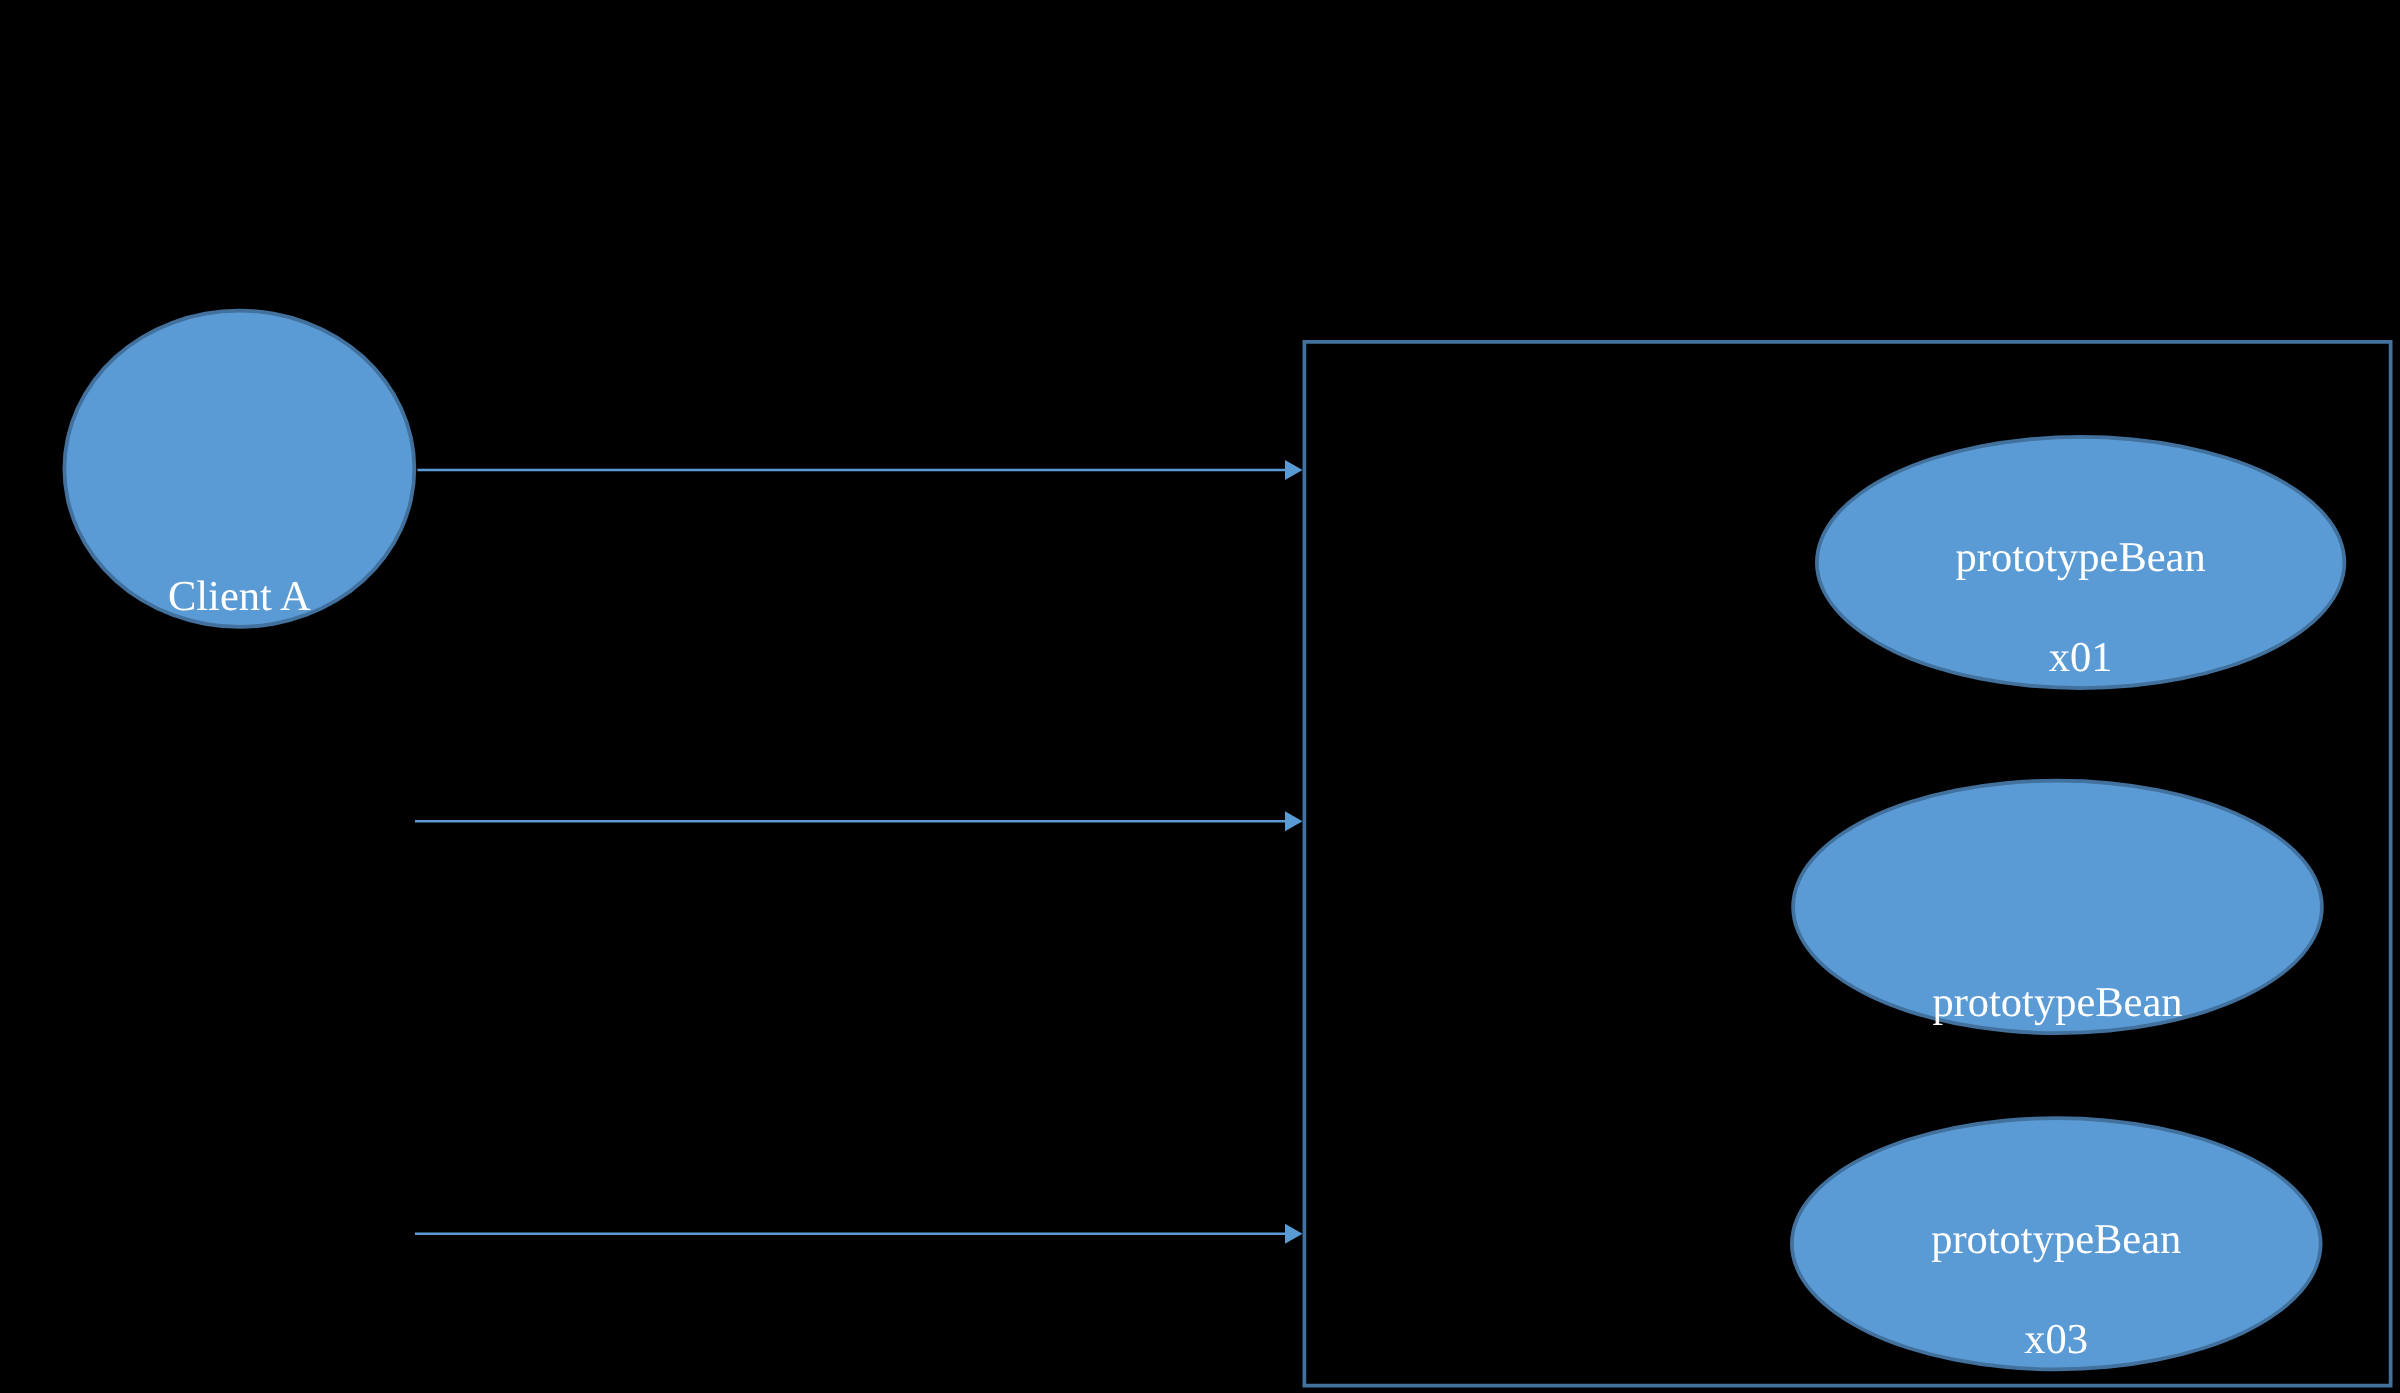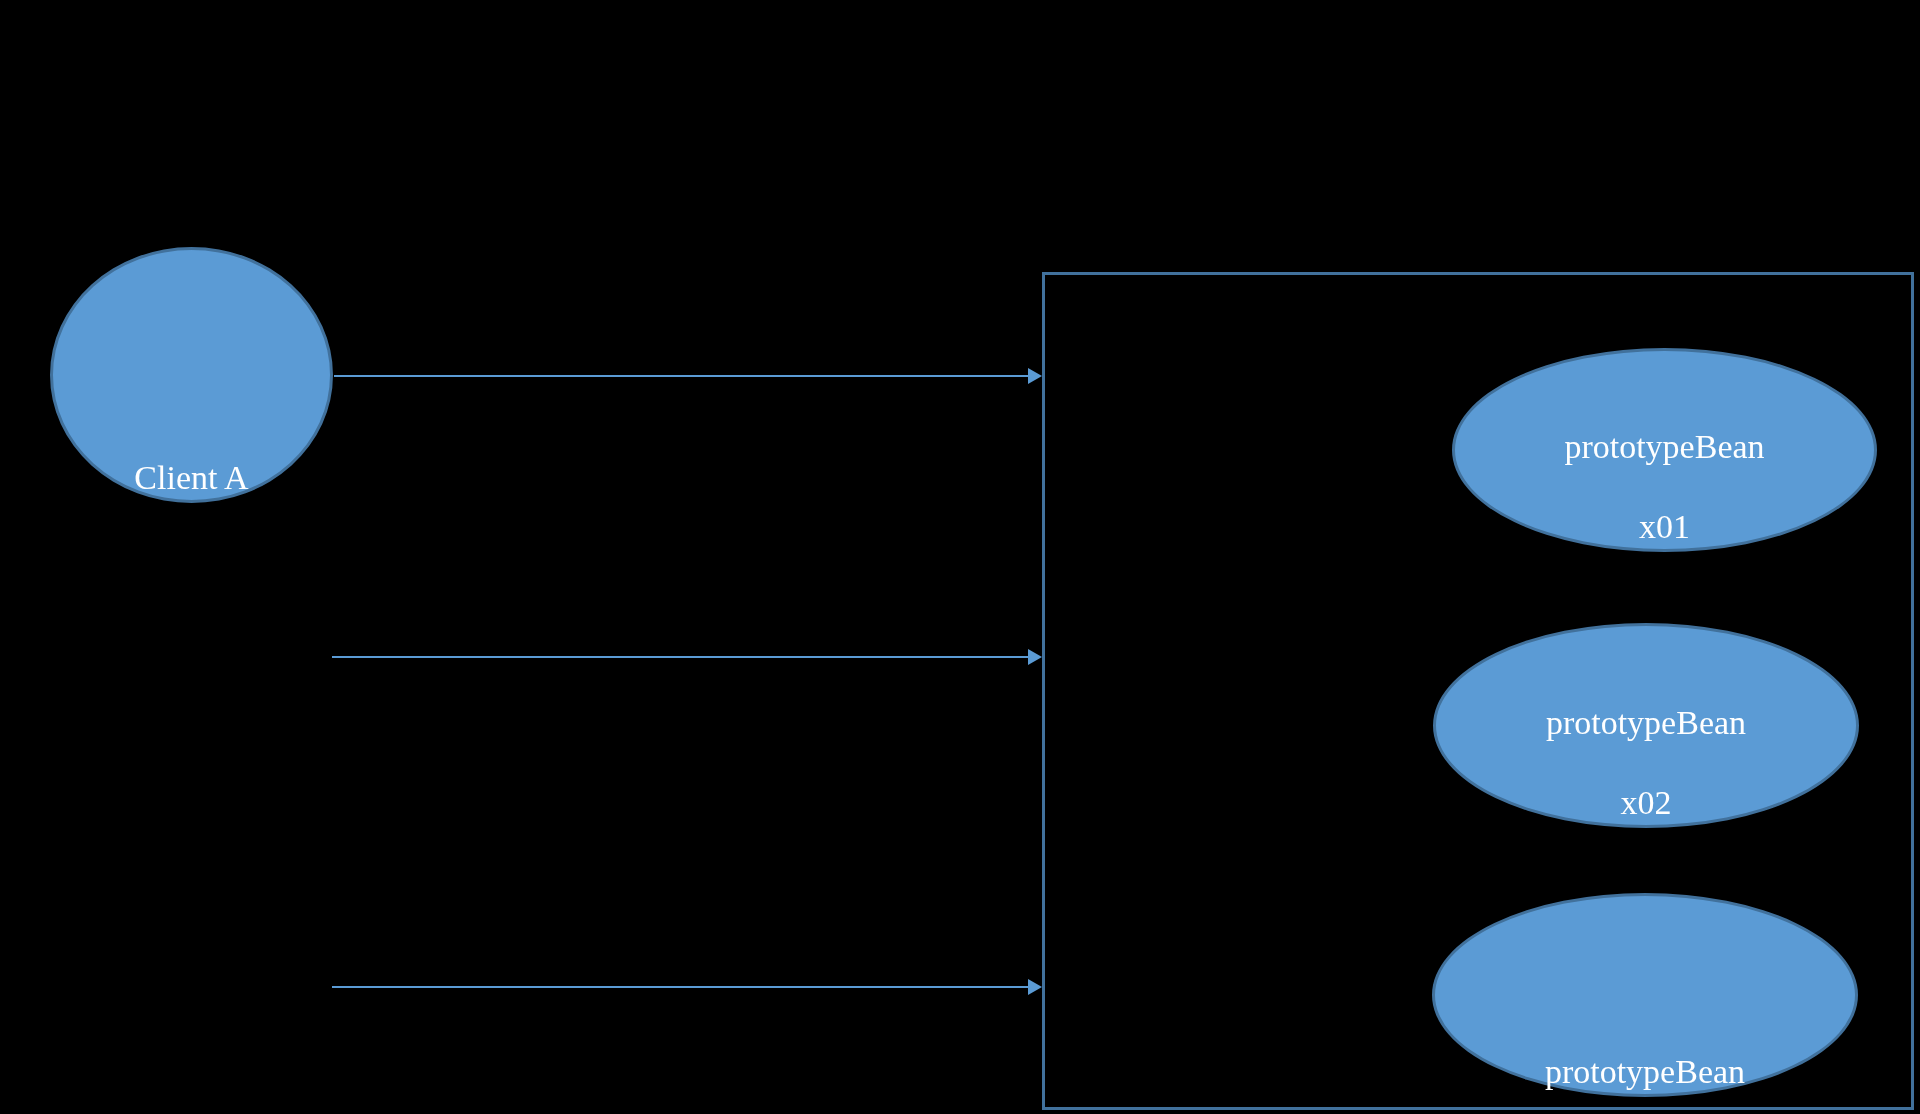--- a/index.html
+++ b/index.html
@@ -94,22 +94,22 @@
 
   <div class="ellipse-node" id="bean-1">
     <div class="bean-label">
       <span>prototypeBean</span>
       <span>x01</span>
     </div>
   </div>
   <div class="ellipse-node" id="bean-2">
     <div class="bean-label">
       <span>prototypeBean</span>
-      <span>x02</span>
     </div>
   </div>
   <div class="ellipse-node" id="bean-3">
     <div class="bean-label">
       <span>prototypeBean</span>
+      <span>x03</span>
     </div>
   </div>
 
 </div>
 
 </body></html>

